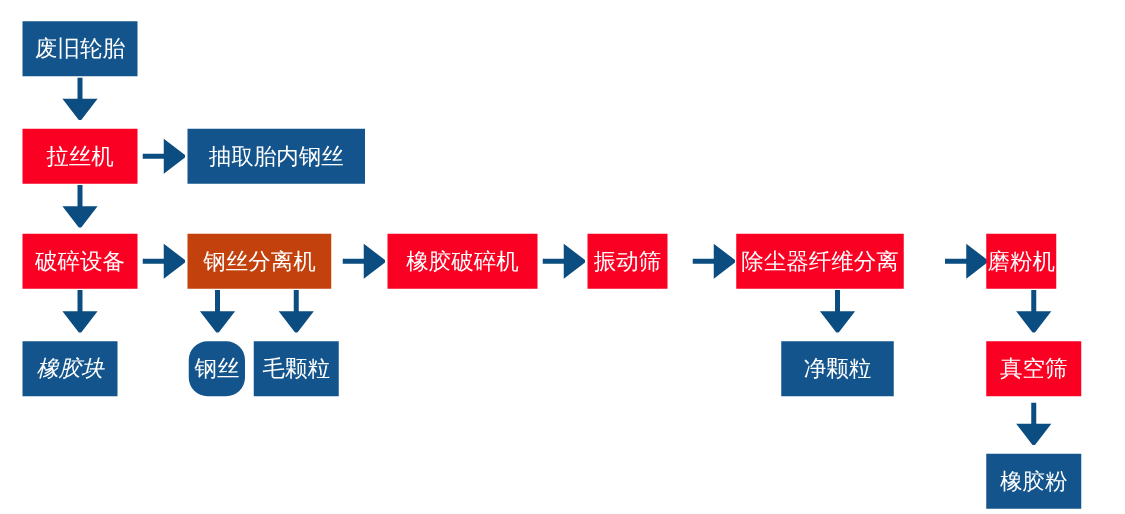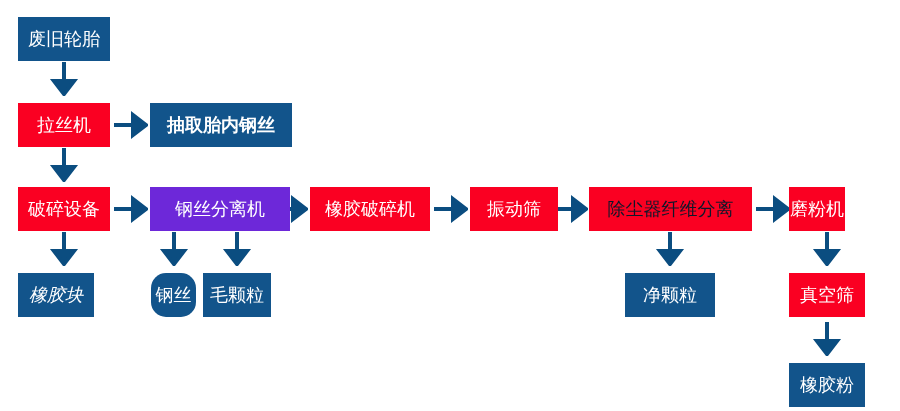--- a/index.html
+++ b/index.html
@@ -114,26 +114,26 @@
         <path d="M16 0 L16 22 M16 32 L6 19 L26 19 Z" fill="currentColor" stroke="currentColor" stroke-width="4" stroke-linejoin="miter"></path>
       </svg>
     </div>
     <div class="arrow" style="left: 811px; top: 322px; width: 32px; height: 34px; color: rgb(11, 77, 128);">
       <svg width="100%" height="100%" viewBox="0 0 32 34" xmlns="http://www.w3.org/2000/svg">
         <path d="M16 0 L16 22 M16 32 L6 19 L26 19 Z" fill="currentColor" stroke="currentColor" stroke-width="4" stroke-linejoin="miter"></path>
       </svg>
     </div>
     <div class="node blue" style="left: 18px; top: 17px; width: 92px; background: rgb(18, 84, 139); color: rgb(255, 255, 255);">废旧轮胎</div>
     <div class="node red" style="left: 18px; top: 103px; width: 92px; background: rgb(250, 0, 34); color: rgb(255, 255, 255);">拉丝机</div>
-    <div class="node blue" style="left: 150px; top: 103px; width: 142px; background: rgb(18, 84, 139); color: rgb(255, 255, 255); font-weight: bold;">抽取胎内钢丝</div>
+    <div class="node blue" style="left: 150px; top: 103px; width: 142px; background: rgb(18, 84, 139); color: rgb(255, 255, 255);">抽取胎内钢丝</div>
     <div class="node red" style="left: 18px; top: 187px; width: 92px; background: rgb(250, 0, 34); color: rgb(255, 255, 255);">破碎设备</div>
-    <div class="node red" style="left: 150px; top: 187px; width: 140px; background: #6d28d9; color: rgb(255, 255, 255);">钢丝分离机</div>
+    <div class="node red" style="left: 150px; top: 187px; width: 115px; background: #c2410c; color: rgb(255, 255, 255);">钢丝分离机</div>
     <div class="node red" style="left: 310px; top: 187px; width: 120px; background: rgb(250, 0, 34); color: rgb(255, 255, 255);">橡胶破碎机</div>
-    <div class="node red" style="left: 470px; top: 187px; width: 88px; background: rgb(250, 0, 34); color: rgb(255, 255, 255);">振动筛</div>
-    <div class="node red" style="left: 589px; top: 187px; width: 163px; background: rgb(250, 0, 34); color: #0f172a;">除尘器纤维分离</div>
+    <div class="node red" style="left: 470px; top: 187px; width: 64px; background: rgb(250, 0, 34); color: rgb(255, 255, 255);">振动筛</div>
+    <div class="node red" style="left: 589px; top: 187px; width: 134px; background: rgb(250, 0, 34); color: #ffffff;">除尘器纤维分离</div>
     <div class="node red" style="left: 789px; top: 187px; width: 56px; background: rgb(250, 0, 34); color: rgb(255, 255, 255);">磨粉机</div>
     <div class="node blue" style="left: 18px; top: 273px; width: 76px; background: rgb(18, 84, 139); color: rgb(255, 255, 255); font-style: italic;">橡胶块</div>
     <div class="node blue" style="left: 151px; top: 273px; width: 45px; background: rgb(18, 84, 139); color: rgb(255, 255, 255); border-radius: 15px;">钢丝</div>
     <div class="node blue" style="left: 203px; top: 273px; width: 68px; background: rgb(18, 84, 139); color: rgb(255, 255, 255);">毛颗粒</div>
     <div class="node blue" style="left: 625px; top: 273px; width: 90px; background: rgb(18, 84, 139); color: rgb(255, 255, 255); text-align: center;">净颗粒</div>
     <div class="node red" style="left: 789px; top: 273px; width: 76px; background: rgb(250, 0, 34); color: rgb(255, 255, 255);">真空筛</div>
     <div class="node blue" style="left: 789px; top: 363px; width: 76px; background: rgb(18, 84, 139); color: rgb(255, 255, 255);">橡胶粉</div>
   </div>
 
 </body></html>

